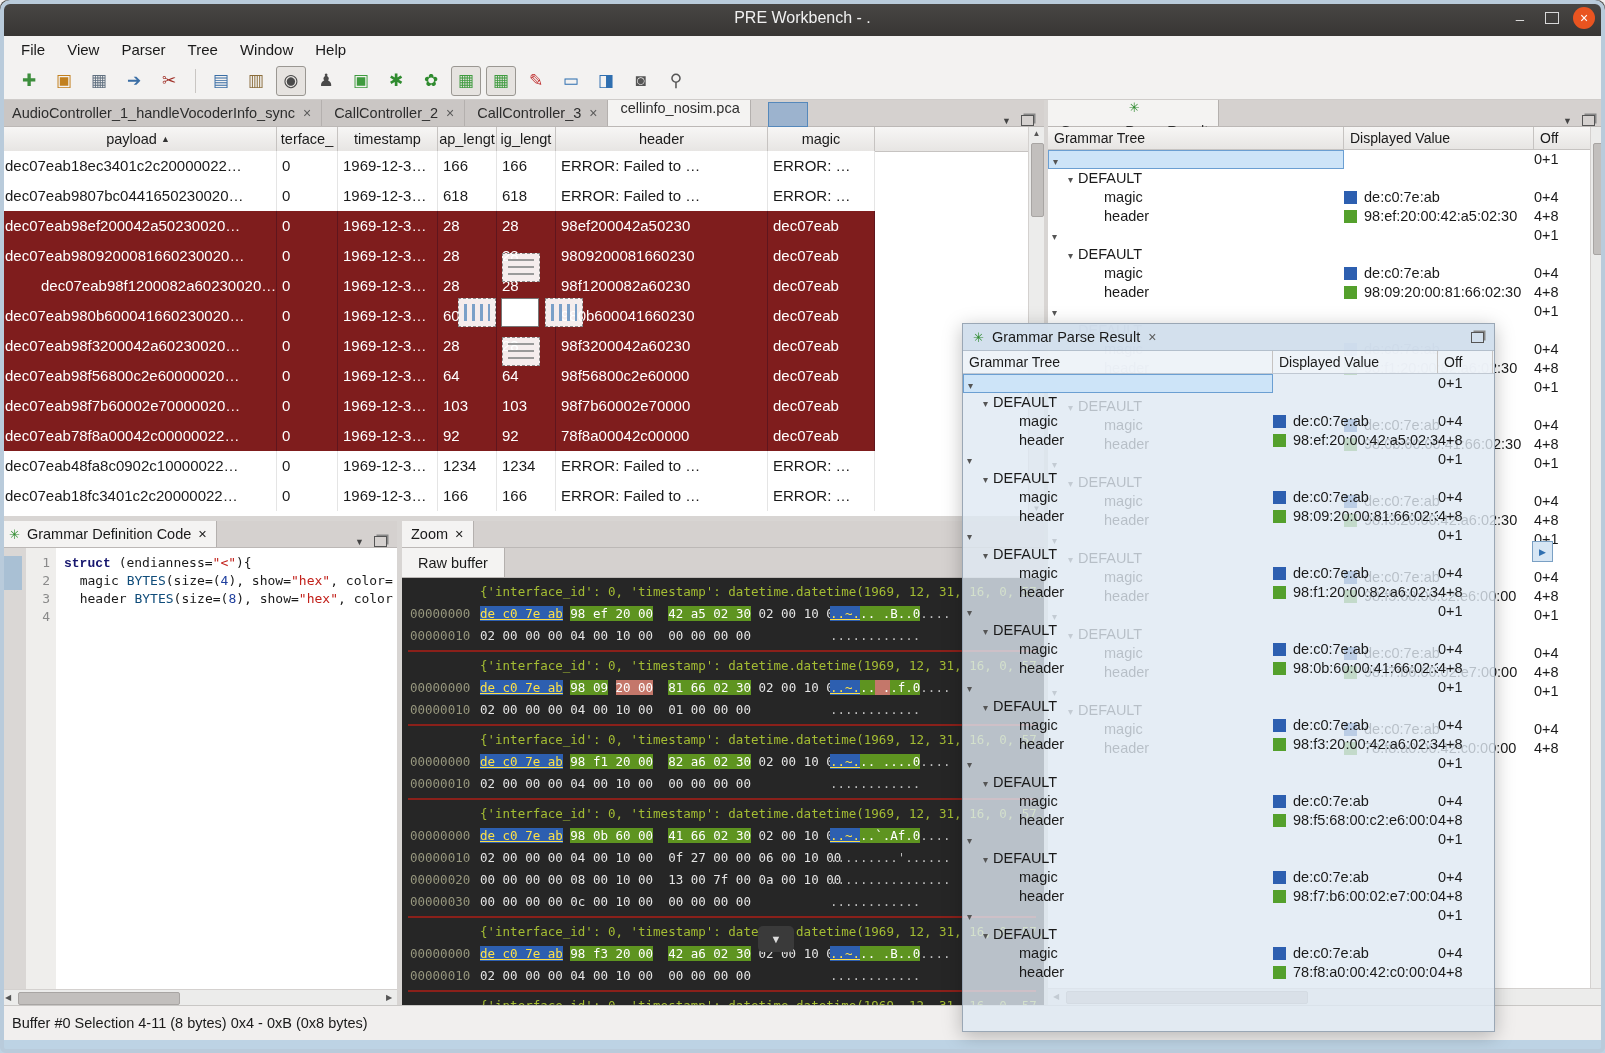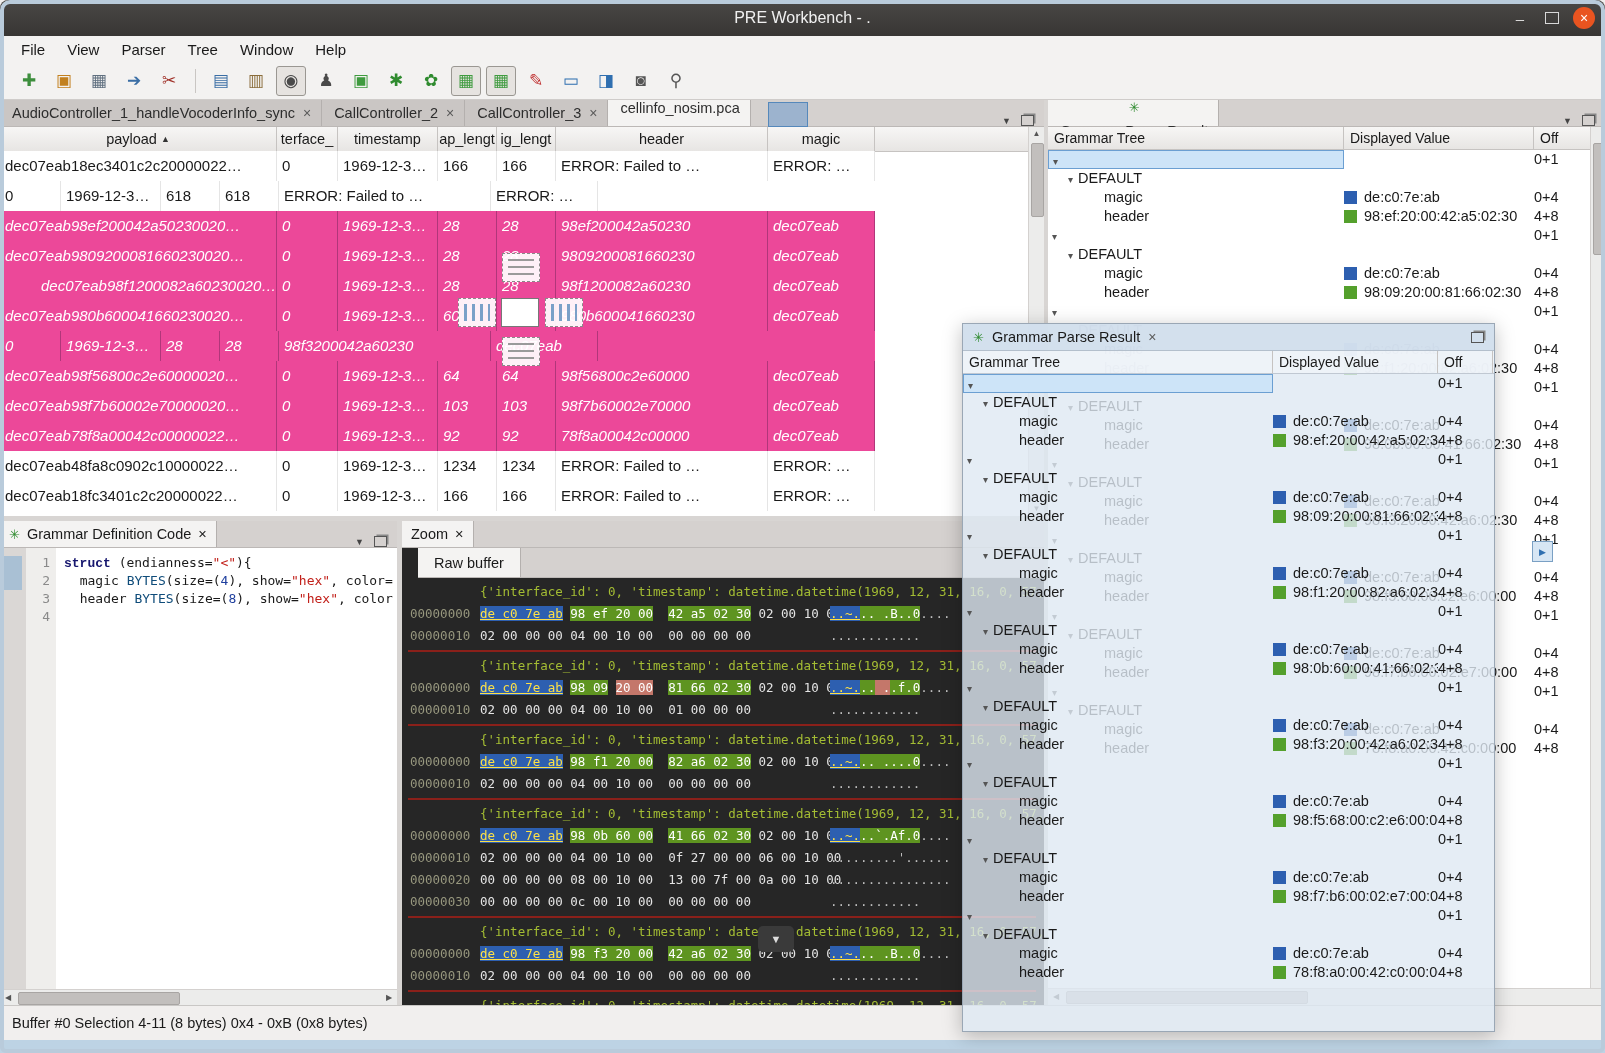--- a/index.html
+++ b/index.html
@@ -44,21 +44,21 @@
 
   
   .table-area{position:absolute;left:0;top:127px;width:1044px;height:389px;background:#fff;overflow:hidden;}
   .thead{position:absolute;left:0;top:0;width:1029px;height:24px;
     background:linear-gradient(#f7f6f5,#e7e5e3);border-bottom:1px solid #c6c3c1;display:flex;}
   .th{box-sizing:border-box;border-right:1px solid #c6c3c1;font-size:14.5px;display:flex;
     align-items:center;justify-content:center;gap:4px;overflow:hidden;white-space:nowrap;}
   .sort{font-size:9px;color:#333;}
   .tbody{position:absolute;left:0;top:24px;width:875px;}
   .trow{display:flex;height:30px;background:#fff;}
-  .trow.sel{background:#ec4899;color:#fff;font-style:italic;}
+  .trow.sel{background:#7f1d1d;color:#fff;}
   .td{box-sizing:border-box;border-right:1px solid rgba(0,0,0,0.10);font-size:15px;line-height:30px;
     padding:0 5px;overflow:hidden;white-space:nowrap;}
   .trow.sel .td{border-right:1px solid rgba(0,0,30,0.25);}
   .vscroll{position:absolute;right:0;top:0;width:15px;height:389px;background:#ececeb;border-left:1px solid #d4d1cf;}
   .varrow{position:absolute;left:0;width:15px;height:14px;font-size:8px;color:#555;text-align:center;line-height:14px;}
   .vthumb{position:absolute;left:2px;width:11px;background:#c2bfbd;border:1px solid #a8a5a3;border-radius:2px;}
 
   
   .dnd{position:absolute;z-index:5;}
   .dnd-box{position:absolute;width:38px;height:29px;background:rgba(255,255,255,0.92);
@@ -96,21 +96,21 @@
   .cd-type{color:#0f4c7a;}
   .cd-str{color:#c2201a;}
   .cd-num{color:#1f3f9e;}
   .hscroll{position:absolute;left:0;bottom:0;width:100%;height:16px;background:#ececeb;border-top:1px solid #d4d1cf;box-sizing:border-box;}
   .ha{position:absolute;top:0;width:16px;height:15px;font-size:8px;color:#555;text-align:center;line-height:15px;}
   .hthumb{position:absolute;top:2px;height:11px;background:#c2bfbd;border:1px solid #a8a5a3;border-radius:2px;}
 
   
   .zoom-panel{position:absolute;left:402px;top:521px;width:642px;height:484px;background:#262626;overflow:hidden;}
   .zoom-panel .ptabbar{background:#d5d1cf;}
-  .subtabbar{position:absolute;left:16px;top:27px;right:0;height:30px;background:#d5d1cf;
+  .subtabbar{position:absolute;left:0;top:27px;right:0;height:30px;background:#d5d1cf;
     border-bottom:1px solid #bcb8b6;display:flex;align-items:flex-end;box-sizing:border-box;}
   .subtab{height:29px;display:flex;align-items:center;padding:0 16px;background:#f4f3f2;
     font-size:14.5px;border-right:1px solid #b4b0ae;}
   .hexview{position:absolute;left:0;top:57px;right:0;bottom:0;background:#262626;
     font-family:"DejaVu Sans Mono",monospace;font-size:12.5px;color:#e4e4e4;overflow:hidden;padding-top:3px;}
   .hx-line{position:relative;height:22px;line-height:22px;padding-left:78px;white-space:pre;}
   .hx-off{position:absolute;left:8px;color:#97977e;}
   .hx-ascii{position:absolute;left:428px;}
   .hx-ann{height:22px;line-height:22px;padding-left:78px;color:#a4bd33;white-space:pre;overflow:hidden;}
   .hx-sep{height:2px;background:#8a201a;margin:3px 8px 3px 6px;}
@@ -257,20 +257,21 @@
         <div class="trow">
           <div class="td" style="width: 277px;">dec07eab18ec3401c2c20000022…</div>
           <div class="td" style="width: 61px;">0</div>
           <div class="td" style="width: 100px;">1969-12-3…</div>
           <div class="td" style="width: 59px;">166</div>
           <div class="td" style="width: 59px;">166</div>
           <div class="td" style="width: 212px;">ERROR: Failed to …</div>
           <div class="td" style="width: 107px;">ERROR: …</div>
         </div>
         <div class="trow">
+          <div class="td" style="width: 277px;">dec07eab9807bc0441650230020…</div>
           <div class="td" style="width: 61px;">0</div>
           <div class="td" style="width: 100px;">1969-12-3…</div>
           <div class="td" style="width: 59px;">618</div>
           <div class="td" style="width: 59px;">618</div>
           <div class="td" style="width: 212px;">ERROR: Failed to …</div>
           <div class="td" style="width: 107px;">ERROR: …</div>
         </div>
         <div class="trow sel">
           <div class="td" style="width: 277px;">dec07eab98ef200042a50230020…</div>
           <div class="td" style="width: 61px;">0</div>
@@ -301,20 +302,21 @@
         <div class="trow sel">
           <div class="td" style="width: 277px;">dec07eab980b600041660230020…</div>
           <div class="td" style="width: 61px;">0</div>
           <div class="td" style="width: 100px;">1969-12-3…</div>
           <div class="td" style="width: 59px;">60</div>
           <div class="td" style="width: 59px;">60</div>
           <div class="td" style="width: 212px;">980b600041660230</div>
           <div class="td" style="width: 107px;">dec07eab</div>
         </div>
         <div class="trow sel">
+          <div class="td" style="width: 277px;">dec07eab98f3200042a60230020…</div>
           <div class="td" style="width: 61px;">0</div>
           <div class="td" style="width: 100px;">1969-12-3…</div>
           <div class="td" style="width: 59px;">28</div>
           <div class="td" style="width: 59px;">28</div>
           <div class="td" style="width: 212px;">98f3200042a60230</div>
           <div class="td" style="width: 107px;">dec07eab</div>
         </div>
         <div class="trow sel">
           <div class="td" style="width: 277px;">dec07eab98f56800c2e60000020…</div>
           <div class="td" style="width: 61px;">0</div>

